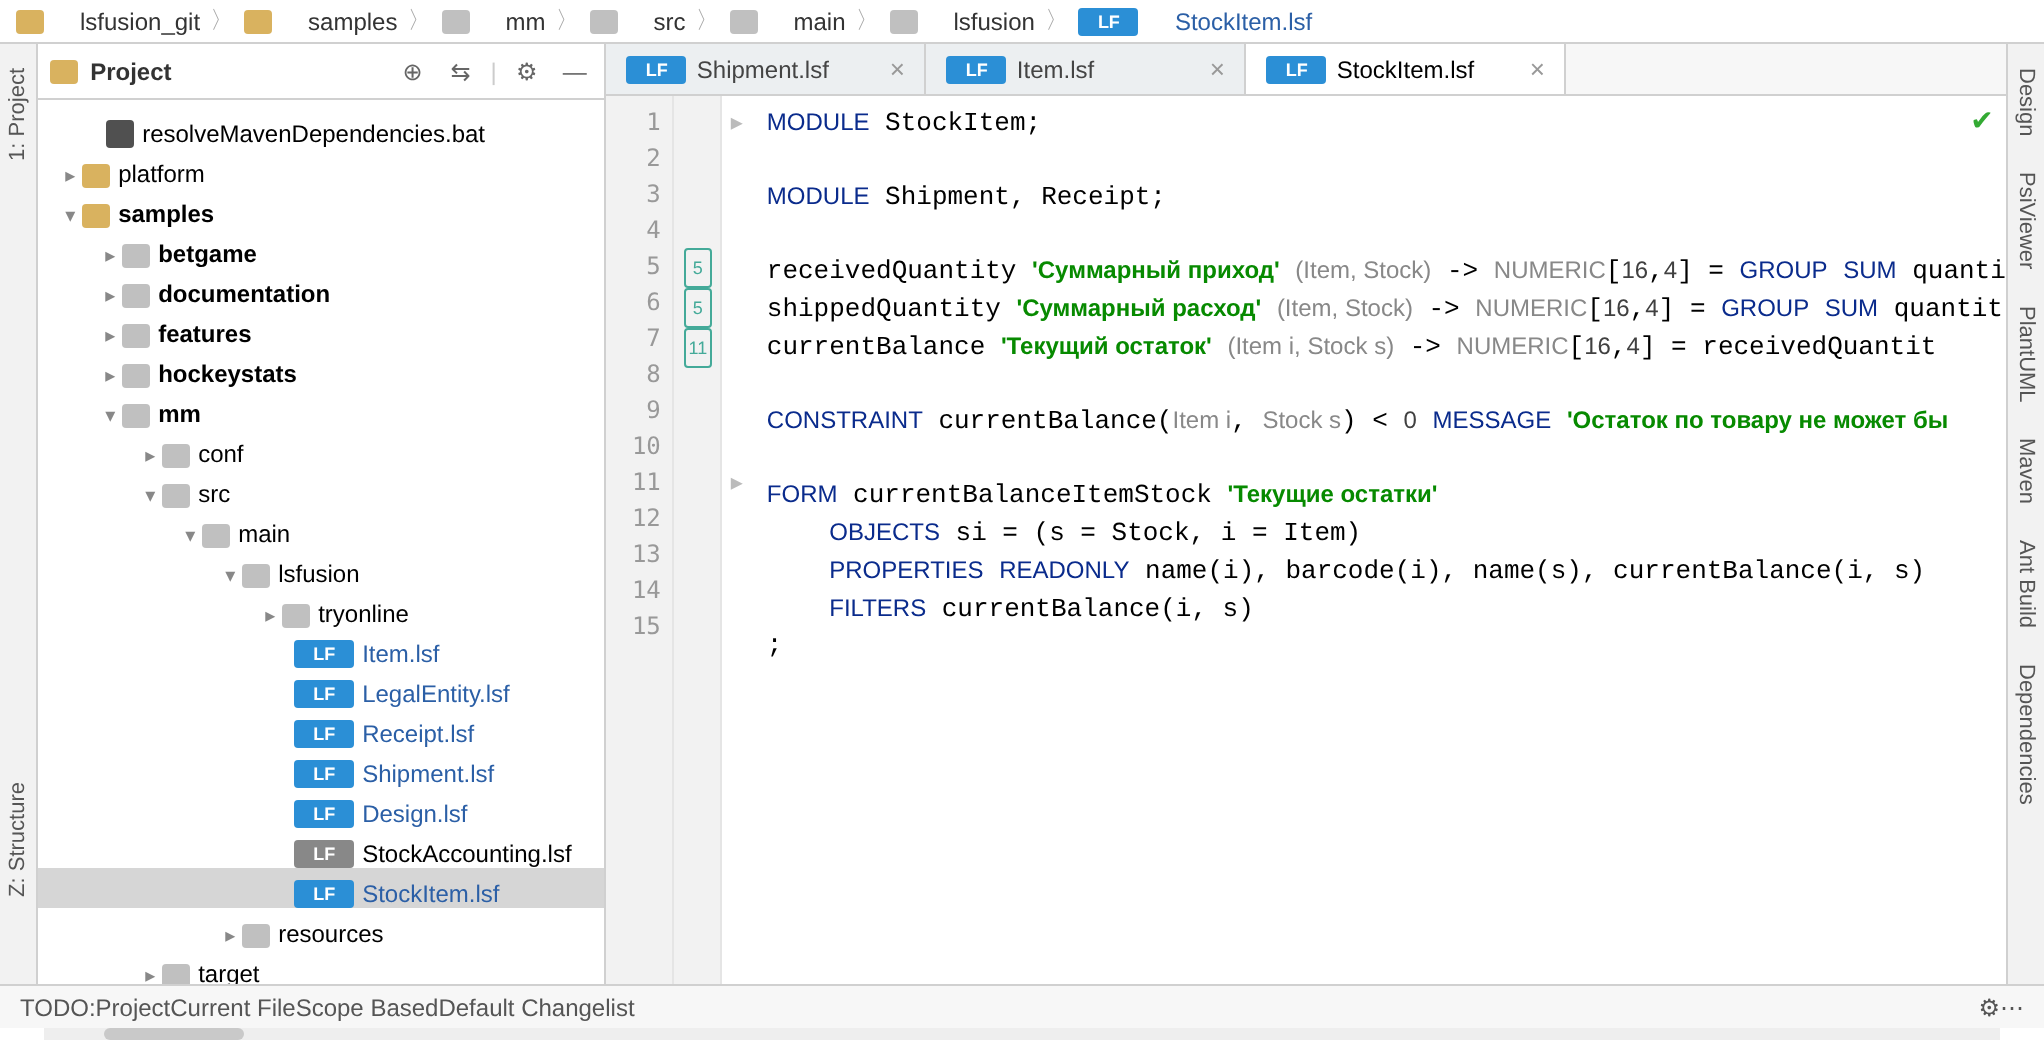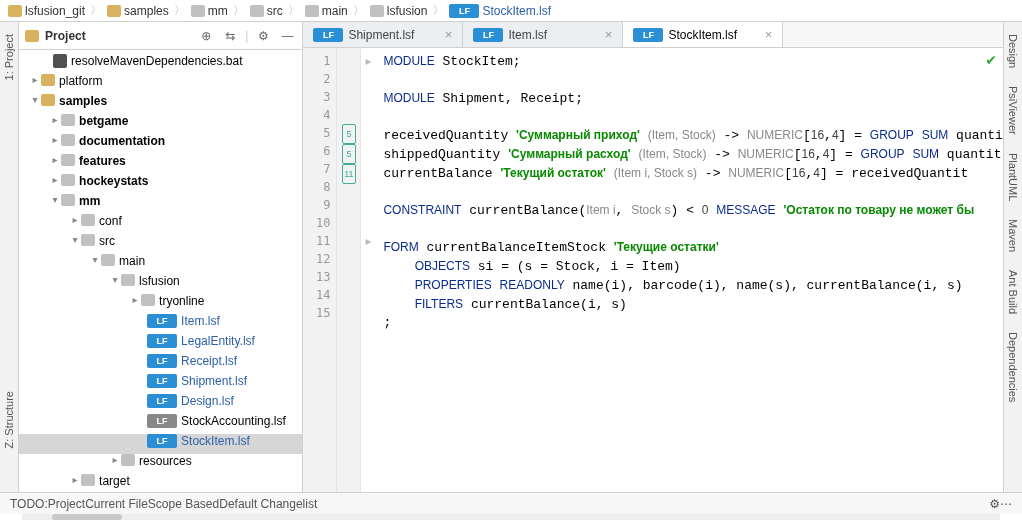--- a/index.html
+++ b/index.html
@@ -1,33 +1,33 @@
 <!DOCTYPE html>
 <html><head>
 <meta charset="utf-8">
 <style>
 * { margin: 0; padding: 0; box-sizing: border-box; font-family: "Segoe UI", Arial, sans-serif; font-size: 12px; }
 body { background: #fff; color: #000; width: 1022px; height: 520px; overflow: hidden; position: relative; }
 .breadcrumb { height: 22px; background: #fff; border-bottom: 1px solid #d0d0d0; display: flex; align-items: center; padding: 0 4px; }
-.breadcrumb .bc-item { display: flex; align-items: center; gap: 3px; padding: 0 4px; color: #333; }
+.breadcrumb .bc-item { display: flex; align-items: center; gap: 18px; padding: 0 4px; color: #333; }
 .breadcrumb .bc-item.file { color: #2b5fa6; }
 .breadcrumb .sep { color: #aaa; margin: 0 1px; }
 .breadcrumb .folder-icon, .tree .folder-icon, .project-header .folder-icon { width: 14px; height: 12px; display: inline-block; background: linear-gradient(#d9b25f,#d9b25f); border-radius: 2px; position: relative; }
 .breadcrumb .folder-icon.gray, .tree .folder-icon.gray { background: #c0c0c0; }
 .lsf-icon { width: 30px; height: 14px; display: inline-flex; align-items: center; justify-content: center; background: #2b8fd6; color: #fff; font-weight: bold; font-size: 9px; border-radius: 2px; }
 .lsf-icon.gray { background: #888; }
 .main { display: flex; height: 470px; }
 .left-gutter { width: 22px; background: #f2f2f2; border-right: 1px solid #d0d0d0; display: flex; flex-direction: column; align-items: center; padding-top: 8px; gap: 14px; }
 .left-gutter .vlabel { writing-mode: vertical-rl; transform: rotate(180deg); color: #555; font-size: 11px; padding: 4px 0; cursor: pointer; }
 .project-panel { width: 330px; border-right: 1px solid #d0d0d0; display: flex; flex-direction: column; background: #fff; }
 .project-header { height: 28px; border-bottom: 1px solid #d0d0d0; display: flex; align-items: center; padding: 0 6px; gap: 6px; }
 .project-header .title { font-weight: bold; color: #333; flex: 1; }
 .project-header .hdr-btn { width: 18px; height: 18px; color: #666; display: flex; align-items: center; justify-content: center; cursor: pointer; }
 .tree { flex: 1; overflow: auto; padding: 4px 0; }
-.tree .row { display: flex; align-items: flex-start; height: 20px; padding-right: 6px; white-space: nowrap; cursor: pointer; }
+.tree .row { display: flex; align-items: flex-end; height: 20px; padding-right: 6px; white-space: nowrap; cursor: pointer; }
 .tree .row.sel { background: #d6d6d6; }
 .tree .tw { width: 12px; text-align: center; color: #888; font-size: 10px; }
 .tree .indent { display: inline-block; }
 .tree .label { margin-left: 4px; color: #000; }
 .tree .label.blue { color: #2b5fa6; }
 .tree .bat-icon { width: 14px; height: 14px; background: #505050; border-radius: 2px; display: inline-block; }
 .editor-area { flex: 1; display: flex; flex-direction: column; }
 .tabs { height: 26px; border-bottom: 1px solid #d0d0d0; display: flex; background: #f7f7f7; }
 .tab { display: flex; align-items: center; gap: 5px; padding: 0 10px; border-right: 1px solid #d0d0d0; background: #eceff1; color: #444; cursor: pointer; min-width: 160px; }
 .tab.active { background: #fff; color: #000; }

